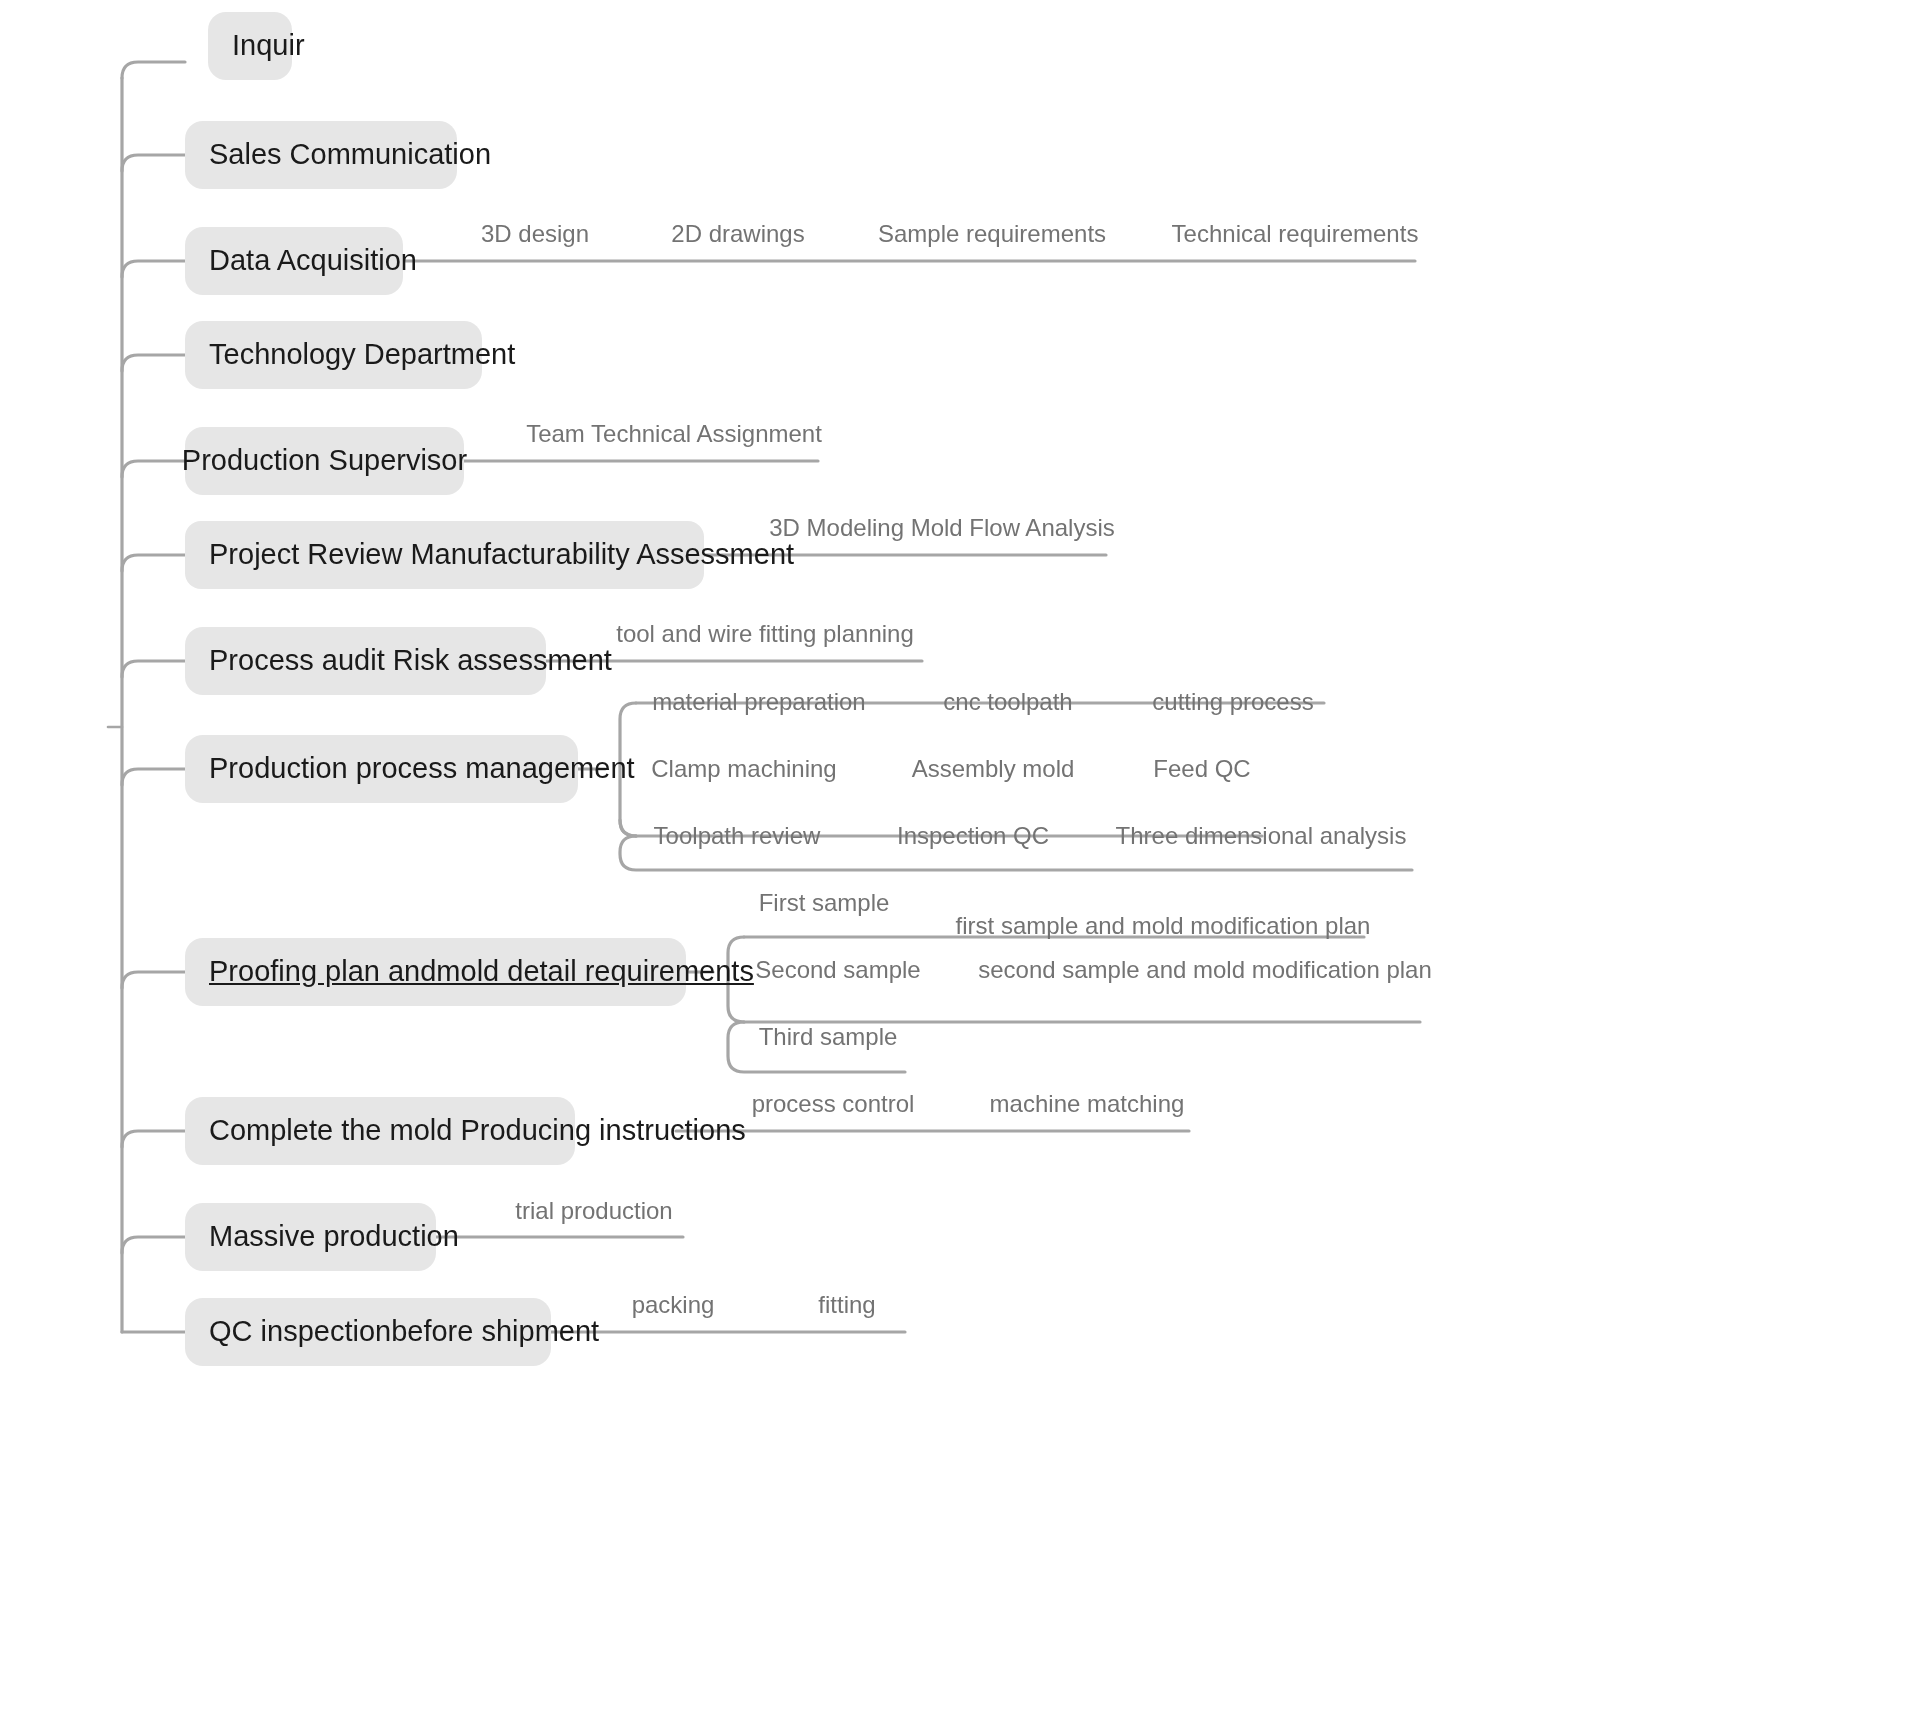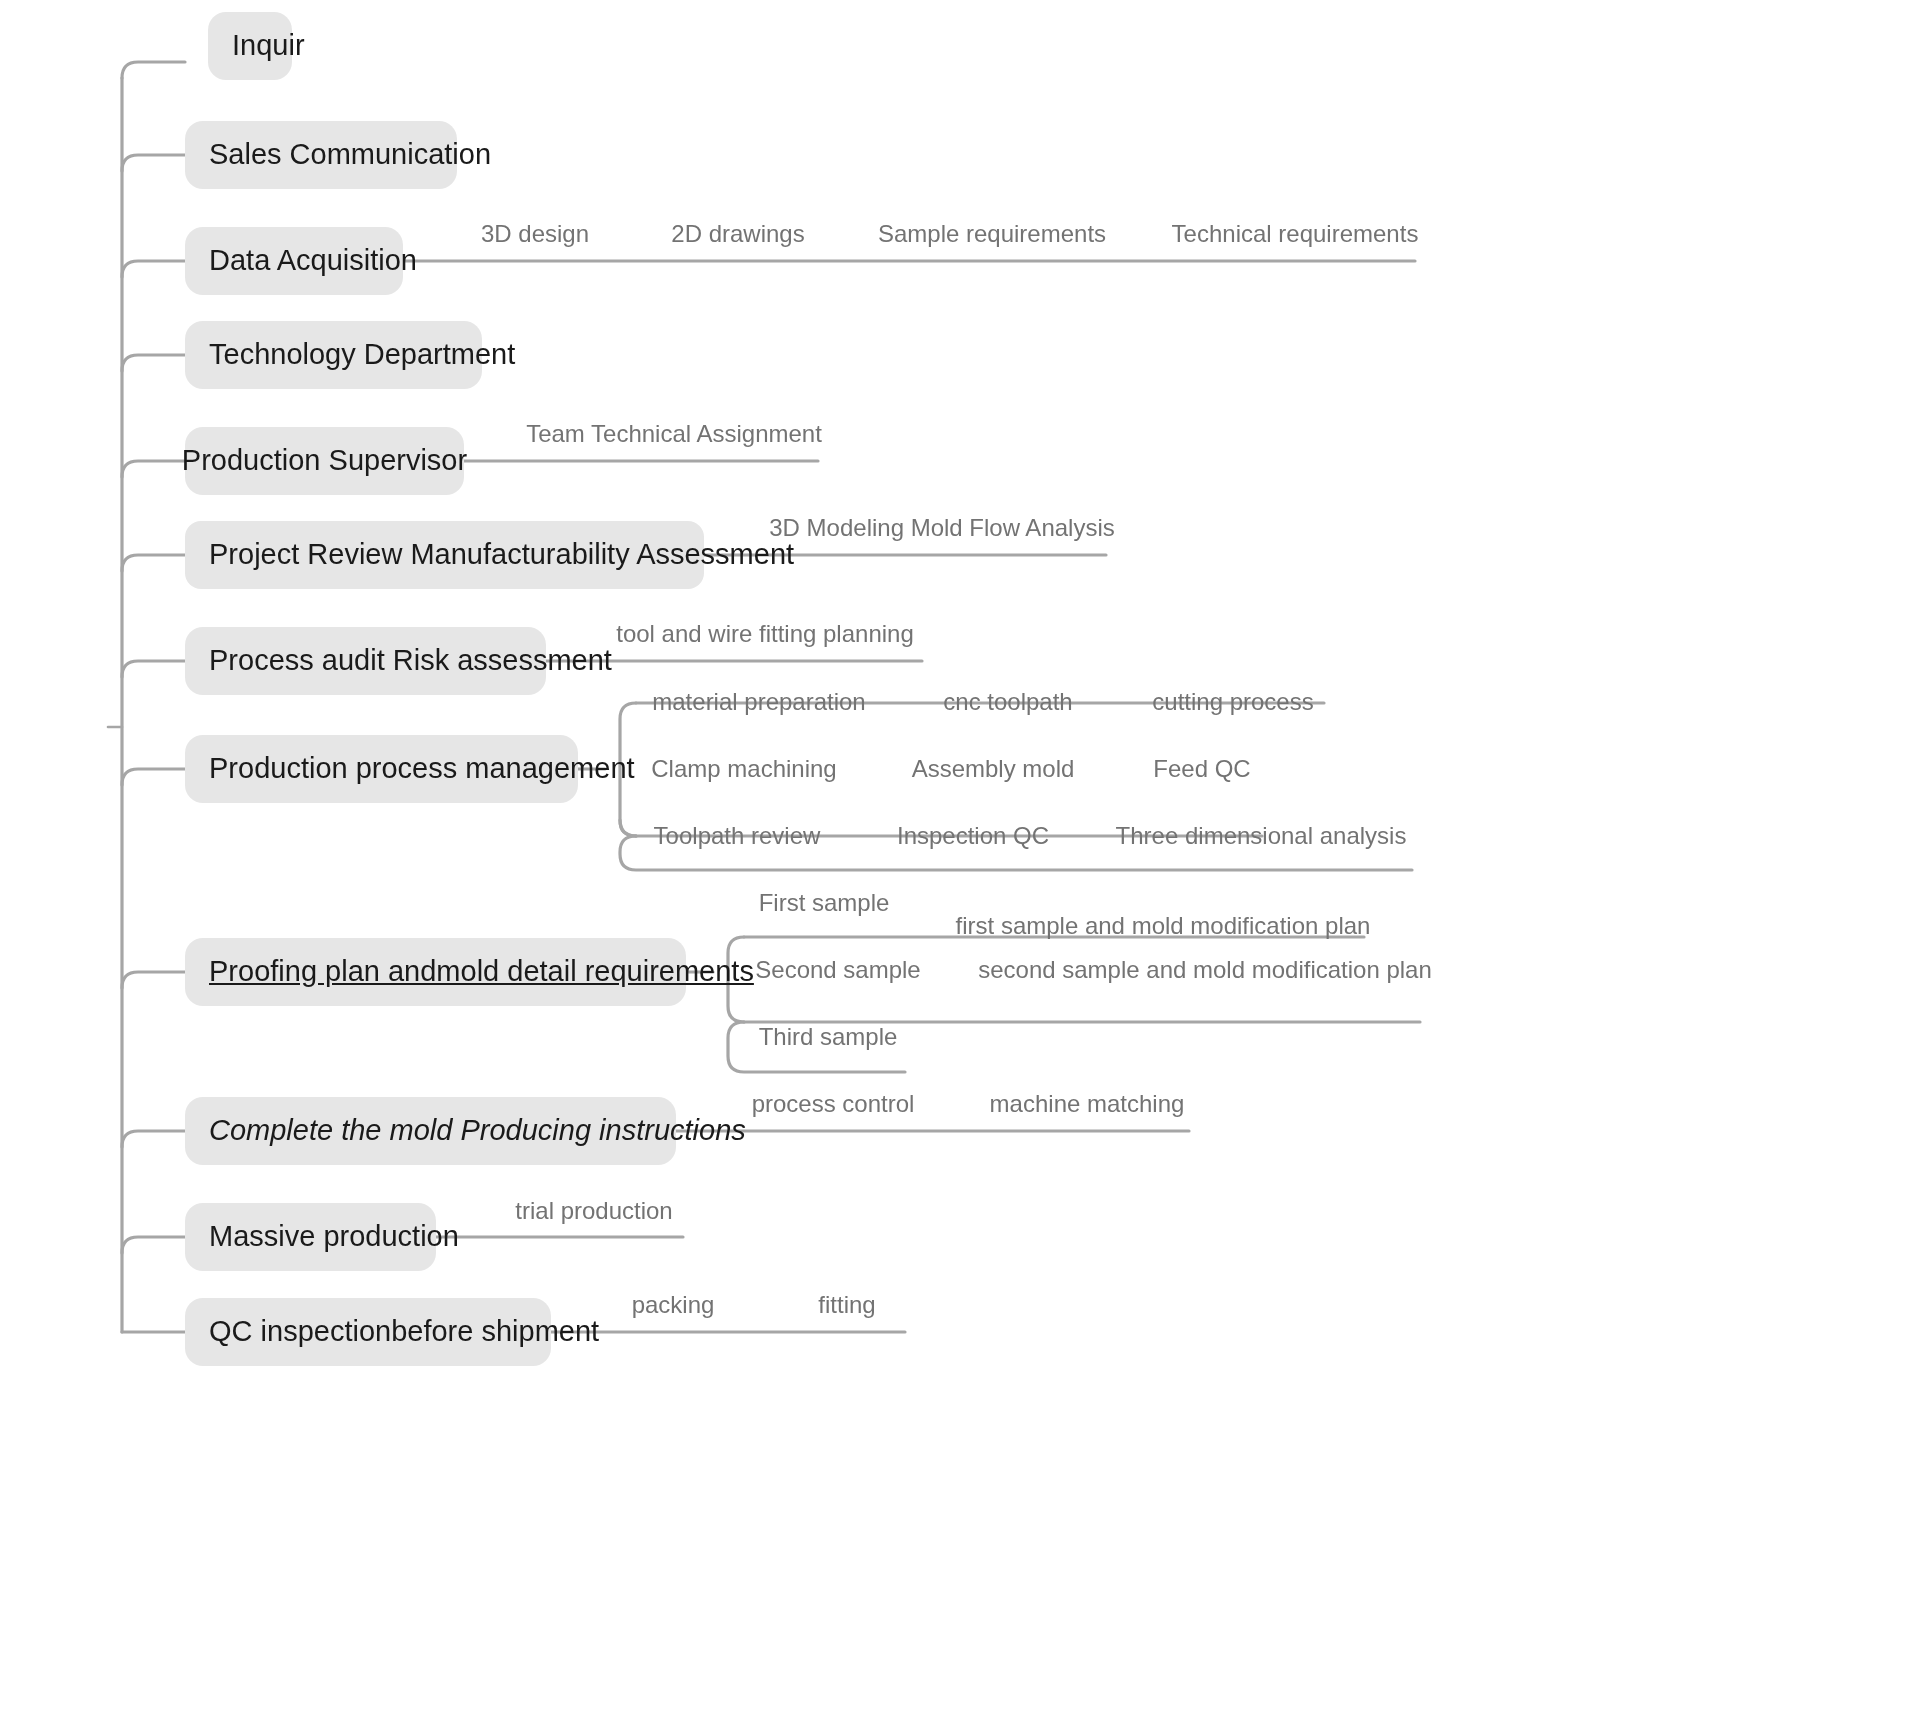--- a/index.html
+++ b/index.html
@@ -104,21 +104,21 @@
   </div>
 
   <div class="node" style="left:185px; top:735px; width:393px; height:68px;">
     <span>Production process management</span>
   </div>
 
   <div class="node" style="left:185px; top:938px; width:501px; height:68px;text-decoration:underline;">
     <span>Proofing plan andmold detail requirements</span>
   </div>
 
-  <div class="node" style="left:185px; top:1097px; width:491px; height:68px;font-style:italic;">
+  <div class="node" style="left:185px; top:1097px; width:390px; height:68px;">
     <span>Complete the mold Producing instructions</span>
   </div>
 
   <div class="node" style="left:185px; top:1203px; width:251px; height:68px;">
     <span>Massive production</span>
   </div>
 
   <div class="node" style="left:185px; top:1298px; width:366px; height:68px;">
     <span>QC inspectionbefore shipment</span>
   </div>

